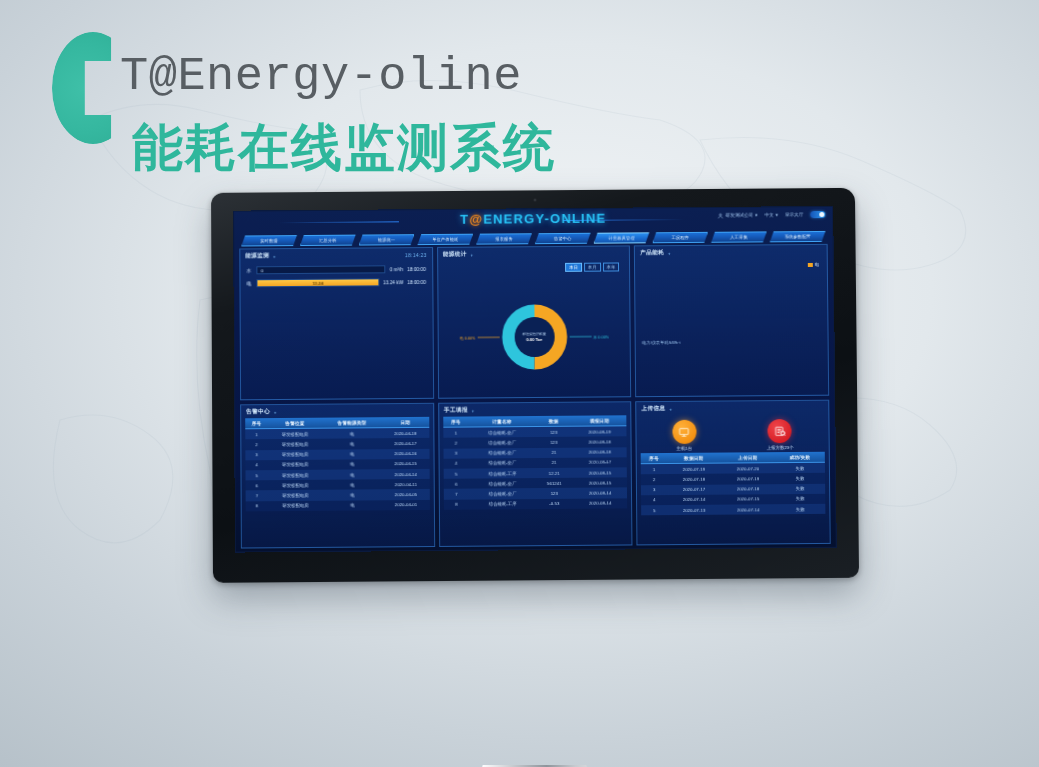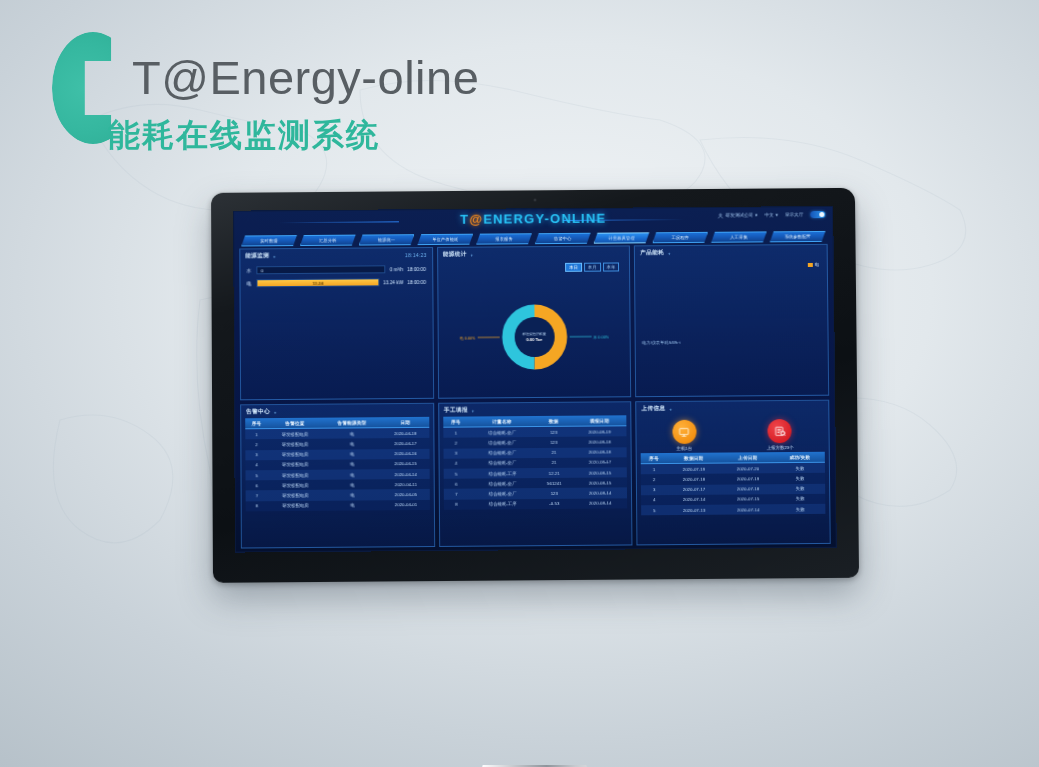--- a/index.html
+++ b/index.html
@@ -23,27 +23,28 @@
   }
   .brand-mark .ring{
     position:absolute; left:0; top:0; width:82px; height:112px;
     border-radius:50% / 50%;
     background: radial-gradient(circle at 40% 50%, #3fc0a8 0%, #35b79f 60%, #2fae96 100%);
     -webkit-mask: radial-gradient(ellipse 41px 56px at 50% 50%, transparent 0 47%, #000 47.5% 100%),
                   linear-gradient(#000,#000);
     clip-path: polygon(0 0, 72% 0, 72% 26%, 40% 26%, 40% 74%, 72% 74%, 72% 100%, 0 100%);
   }
   .brand-title{
-    position:absolute; left:80px; top:24px;
+    position:absolute; left:68px; top:24px;
     font-size:47px; font-weight:400; color:#585e63; letter-spacing:.5px;
     white-space:nowrap;
+    font-family:Liberation Mono, monospace;
   }
   .brand-sub{
-    position:absolute; left:56px; top:88px;
-    font-size:32px; font-weight:700; color:#2fb79c; letter-spacing:2px;
+    position:absolute; left:80px; top:88px;
+    font-size:51px; font-weight:700; color:#2fb79c; letter-spacing:2px;
     white-space:nowrap;
     text-align:right;
   }
 
   
   .monitor{ position:absolute; left:212px; top:190px; width:645px; height:390px; }
   .bezel{
     position:absolute; inset:0;
     background:linear-gradient(165deg,#2c3136 0%, #14181c 22%, #0c1014 60%, #1a1f24 100%);
     border-radius:12px 14px 10px 10px;

